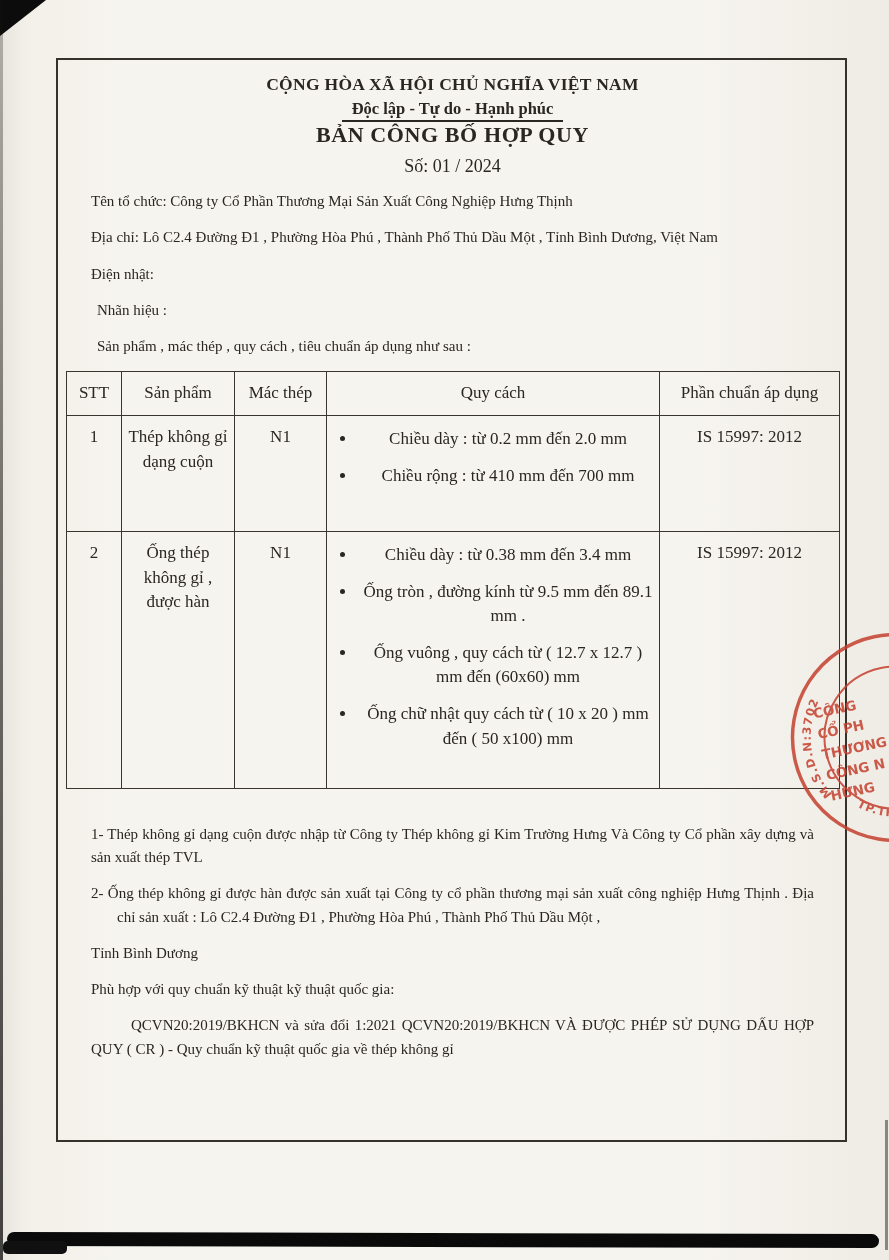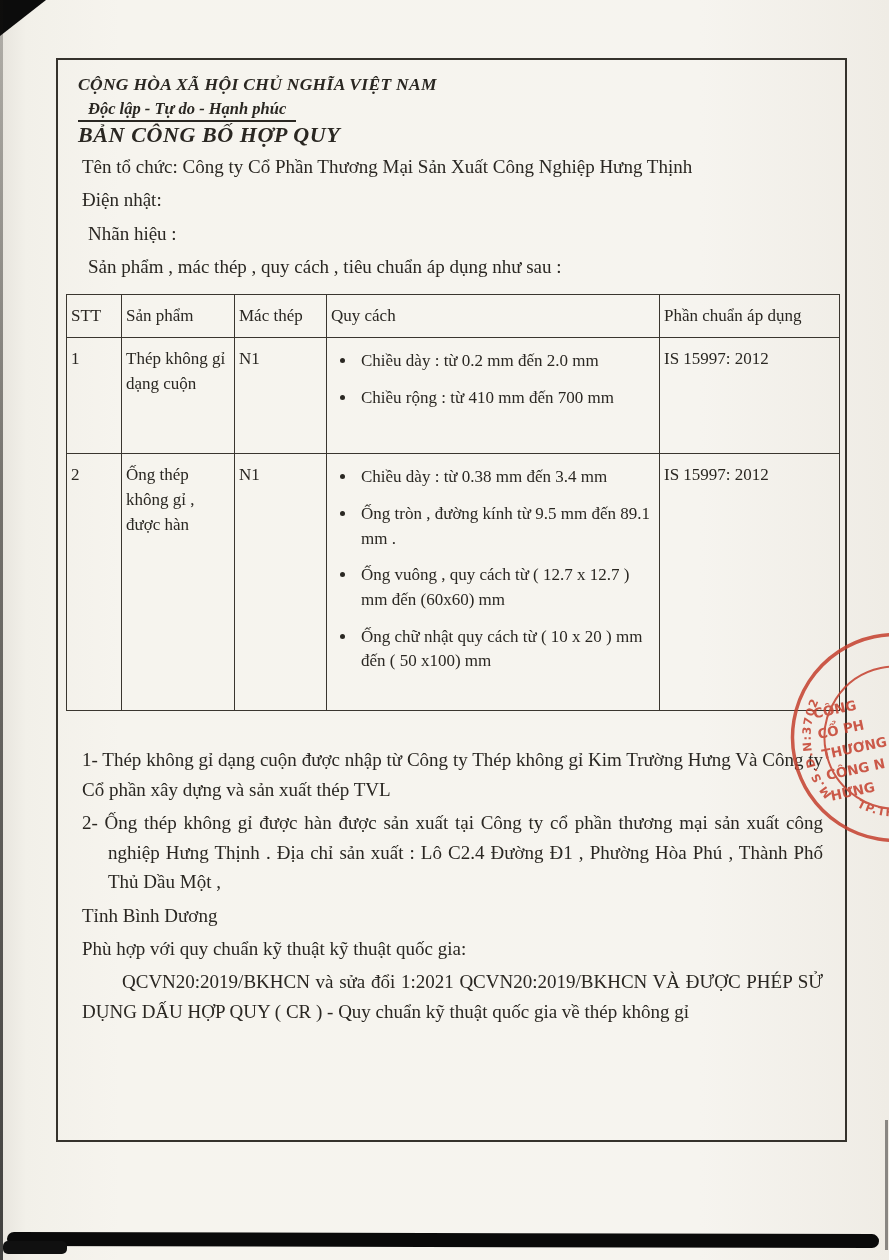--- a/index.html
+++ b/index.html
@@ -19,40 +19,40 @@
     background:linear-gradient(180deg,rgba(20,18,15,.25),rgba(20,18,15,.55) 40%,rgba(10,10,10,.75));}
   .edge-right{position:absolute;left:885px;top:1120px;width:3px;height:130px;background:rgba(15,14,12,.45);}
   .bottom-bar{position:absolute;left:7px;top:1233px;width:872px;height:14px;background:#0a0a0a;
     border-radius:7px;transform:rotate(.15deg);}
   .bottom-blob{position:absolute;left:3px;top:1241px;width:64px;height:13px;background:#101010;border-radius:5px;}
 
   
   .frame{position:absolute;left:56px;top:58px;width:791px;height:1084px;
     border:2px solid #35322c;box-sizing:border-box;padding:14px 18px 0 20px;}
 
-  .center{font-style:italic;}
+  .center{text-align:center;}
   .nat-title{font-size:17.5px;font-weight:bold;letter-spacing:.3px;}
   .motto{display:inline-block;margin-top:4px;font-weight:bold;font-size:16.5px;
     padding:0 10px 1px 10px;border-bottom:2px solid #2a2722;}
   .doc-title{font-size:22px;font-weight:bold;letter-spacing:.6px;}
   .doc-number{margin-top:8px;font-size:18px;}
 
-  .frame p{margin:4px;font-size:19px;line-height:1.55;}
+  .frame p{margin:13px;font-size:15px;line-height:1.55;}
   .p-org{margin-top:14px;}
   .p-address{margin-top:2px;}
   .p-phone{margin-top:8px;}
   .p-product{margin-top:8px;padding-left:6px;}
   .p-product b{font-weight:bold;}
   .p-brand{margin-top:8px;padding-left:6px;}
   .p-intro{margin-top:8px;padding-left:6px;}
 
   table.spec{margin-top:12px;margin-left:-12px;width:773px;border-collapse:collapse;
     font-size:17px;table-layout:fixed;}
   table.spec th,table.spec td{border:1.2px solid #3a362f;padding:9px 4px;
-    vertical-align:top;font-weight:normal;text-align:left;line-height:1.45;}
+    vertical-align:top;font-weight:normal;text-align:center;line-height:1.45;}
   col.c-stt{width:55px;}col.c-sp{width:113px;}col.c-mt{width:92px;}
   col.c-qc{width:333px;}col.c-tc{width:180px;}
   td.cell-stt{text-align:center;}
   td.cell-mt{text-align:center;}
   td.cell-sp{text-align:justify;}
   th.h-stt{text-align:left;padding-left:12px;}
   td.cell-qc ul{margin:2px 0 0 0;padding-left:26px;}
   td.cell-qc li{margin-bottom:12px;padding-left:4px;}
   td.cell-qc li:last-child{margin-bottom:0;}
   tr.r1 td{height:97px;}
@@ -75,23 +75,25 @@
 <body>
 
 <div class="page">
 
   <div class="frame">
 
     <div class="center">
       <div class="nat-title">CỘNG HÒA XÃ HỘI CHỦ NGHĨA VIỆT NAM</div>
       <div><span class="motto">Độc lập - Tự do - Hạnh phúc</span></div>
       <div class="doc-title">BẢN CÔNG BỐ HỢP QUY</div>
+      <div class="doc-number">Số: 01 / 2024</div>
     </div>
 
     <p class="p-org">Tên tổ chức: Công ty Cổ Phần Thương Mại Sản Xuất Công Nghiệp Hưng Thịnh</p>
+    <p class="p-address">Địa chỉ: Lô C2.4 Đường Đ1 , Phường Hòa Phú , Thành Phố Thủ Dầu Một , Tỉnh Bình Dương, Việt Nam</p>
     <p class="p-phone">Điện nhật:</p>
     <p class="p-brand">Nhãn hiệu :</p>
     <p class="p-intro">Sản phẩm , mác thép , quy cách , tiêu chuẩn áp dụng như sau :</p>
 
     <table class="spec">
       <colgroup>
         <col class="c-stt">
           <col class="c-sp">
           <col class="c-mt">
           <col class="c-qc">

